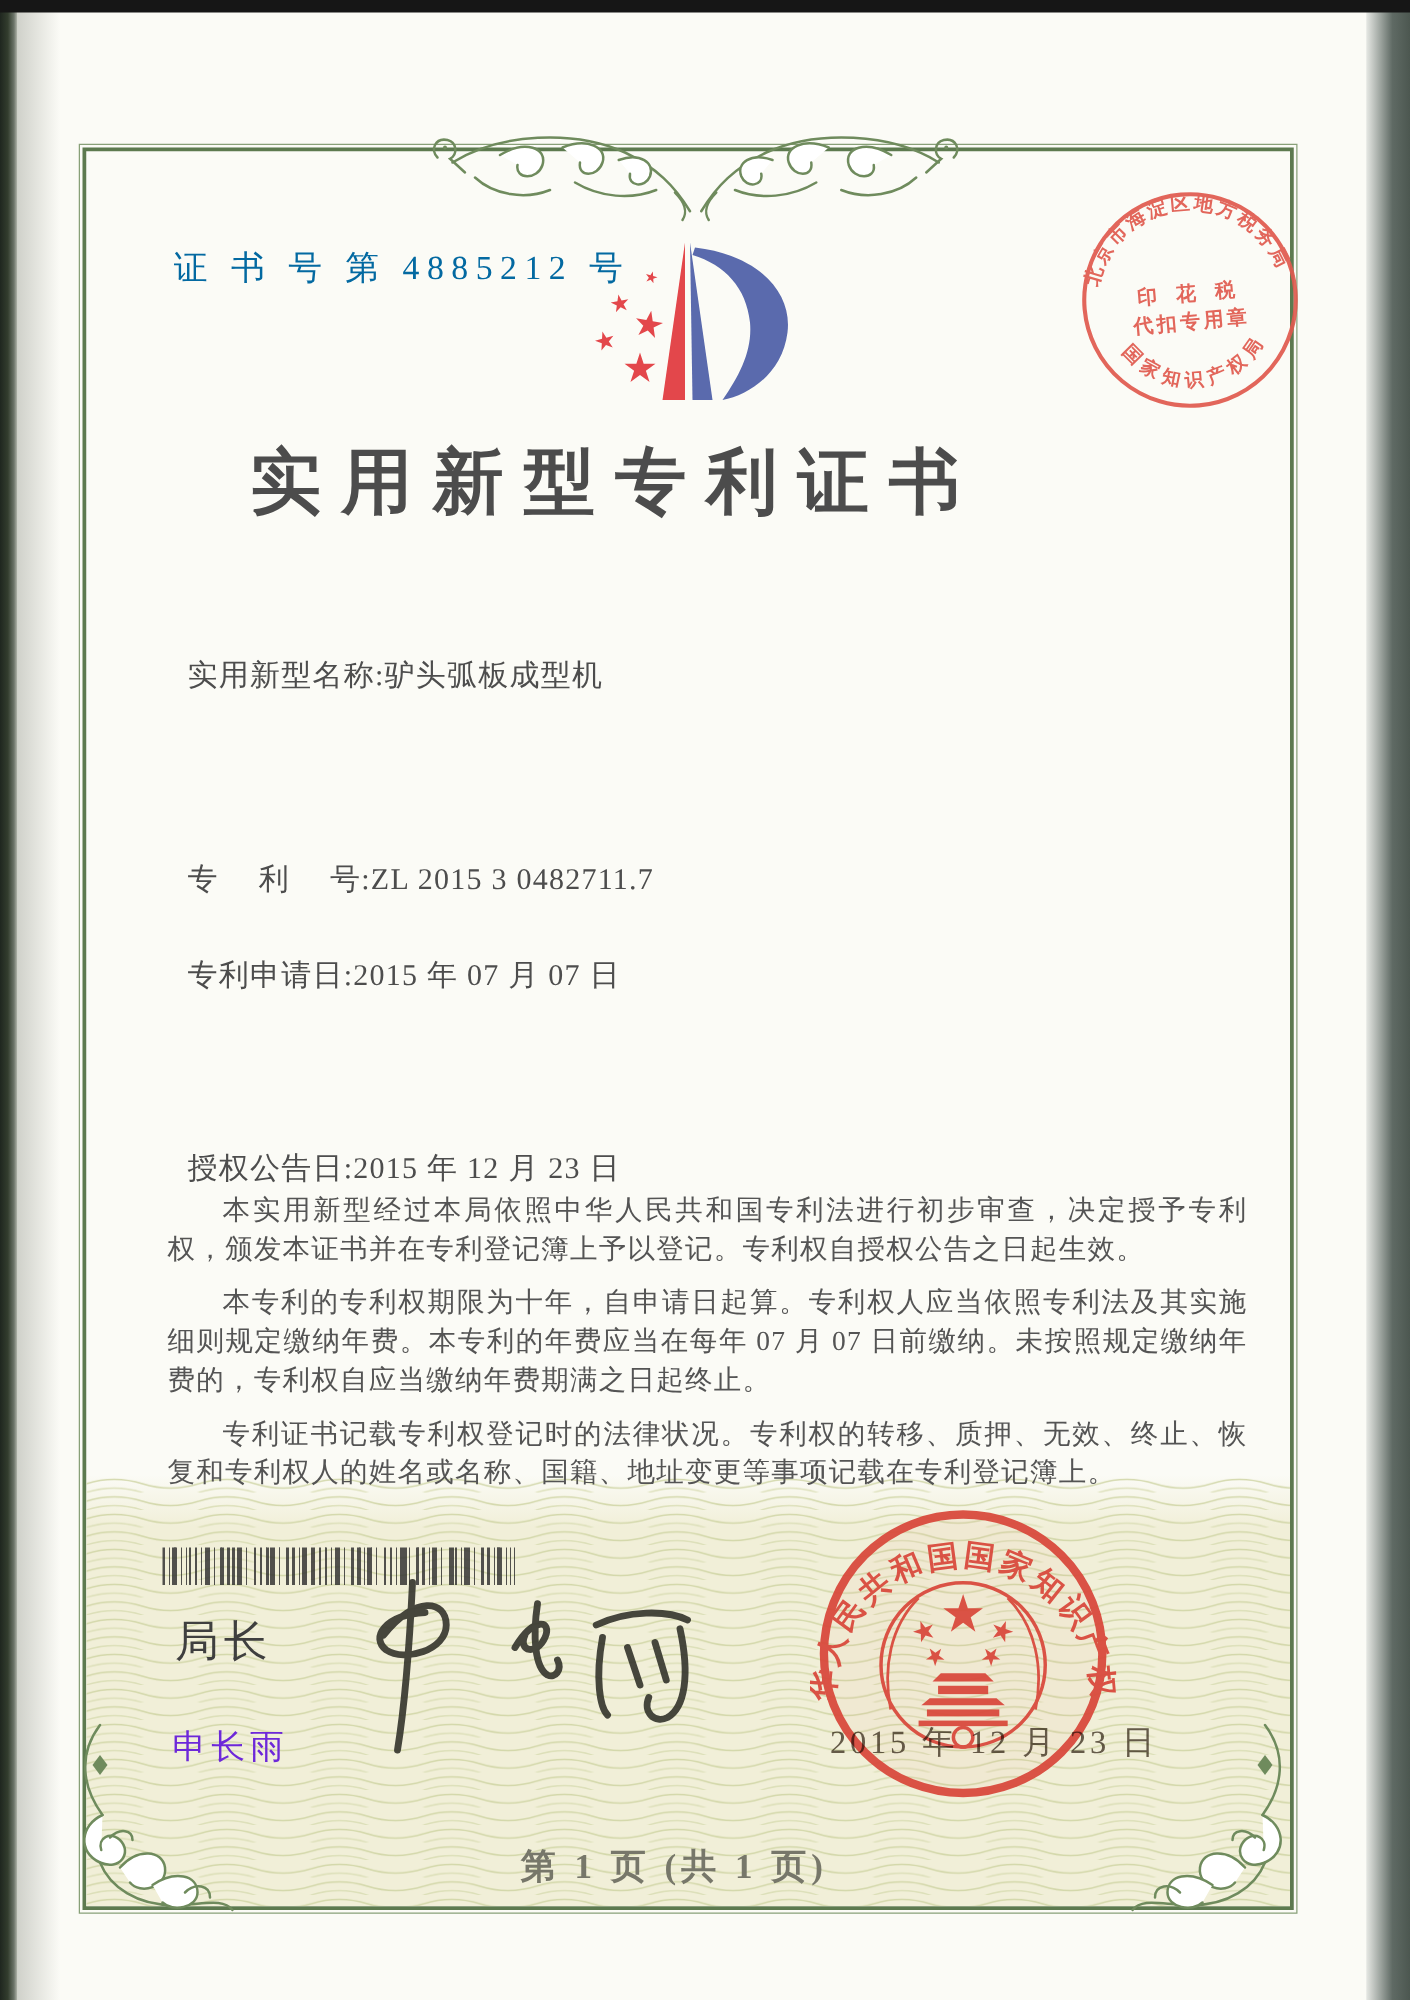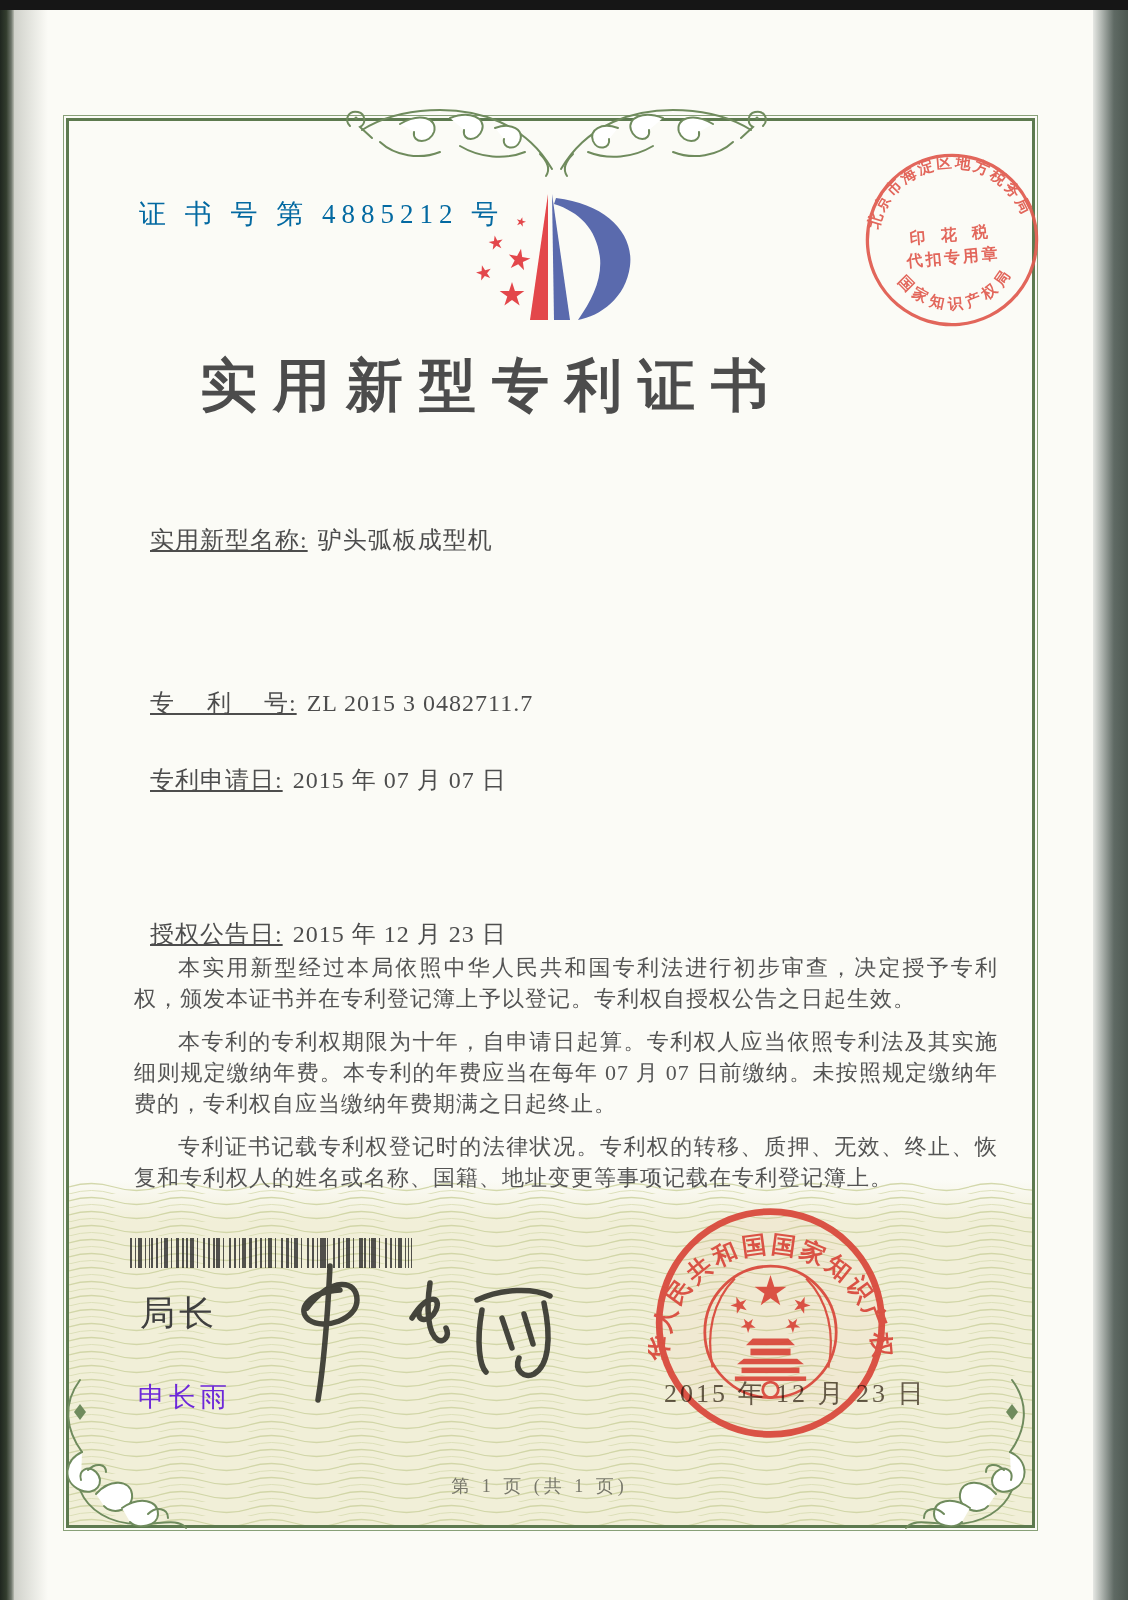--- a/index.html
+++ b/index.html
@@ -16,38 +16,38 @@
              background:linear-gradient(90deg,#e6e8e4 0%,#aeb4af 25%,#5f6a64 60%,#4c5750 100%);z-index:8;}
   
   .frame{position:absolute;left:66px;top:118px;width:969px;height:1410px;box-sizing:border-box;
          border:3px solid #5d7a4f;outline:1px solid #88a078;outline-offset:2px;z-index:2;}
   .wave-area{position:absolute;left:69px;top:1180px;width:963px;height:345px;z-index:2;}
   
   .cert-no{position:absolute;left:98px;top:196px;font-size:27px;letter-spacing:6px;color:#0369a1;z-index:4;margin-left:41px;}
   .title{position:absolute;left:66px;top:348px;width:852px;text-align:center;font-size:57px;font-weight:600;
          letter-spacing:16px;color:#4c4c4c;z-index:4;}
   .frow{position:absolute;left:122px;font-size:24px;color:#4d4d4d;letter-spacing:1px;z-index:4;white-space:pre;}
-  .frow .lbl{margin-right:10px;white-space:pre;text-decoration:underline;}
+  .frow .lbl{white-space:pre;}
   .paras{position:absolute;left:122px;top:940px;width:888px;font-size:22px;line-height:31px;color:#545454;
          text-align:justify;z-index:4;}
   .paras p{margin:12px;text-indent:2em;letter-spacing:1px;}
   .barcode{position:absolute;left:130px;top:1238px;width:282px;height:30px;z-index:4;
      background-image:
        repeating-linear-gradient(90deg,#2e2e2e 0 2px,transparent 2px 5px,#2e2e2e 5px 6px,transparent 6px 8px,
          #2e2e2e 8px 12px,transparent 12px 15px,#2e2e2e 15px 16px,transparent 16px 21px,#2e2e2e 21px 23px,transparent 23px 26px),
        repeating-linear-gradient(90deg,transparent 0 9px,#2e2e2e 9px 11px,transparent 11px 19px,#2e2e2e 19px 20px,transparent 20px 37px);
      opacity:.82;}
   .director-label{position:absolute;left:140px;top:1290px;font-size:35px;letter-spacing:4px;color:#3f3f3f;z-index:4;}
   .director-name{position:absolute;left:138px;top:1379px;font-size:27px;letter-spacing:4px;color:#6d28d9;z-index:4;}
   .signature{position:absolute;left:262px;top:1248px;width:300px;height:160px;z-index:5;}
   .seal{position:absolute;left:648px;top:1198px;width:245px;height:250px;z-index:4;opacity:.93;}
   .seal-date{position:absolute;left:664px;top:1376px;font-size:26px;letter-spacing:3px;color:#6b6156;
              z-index:5;mix-blend-mode:multiply;}
-  .page-footer{position:absolute;left:66px;top:1474px;width:947px;text-align:center;font-size:18px;
-               letter-spacing:4px;color:#77776a;z-index:4;}
+  .page-footer{position:absolute;left:66px;top:1474px;width:947px;text-align:center;font-size:28px;
+               letter-spacing:4px;color:#77776a;z-index:4;font-weight:bold;}
   .logo{position:absolute;left:442px;top:164px;width:212px;height:170px;z-index:4;}
   .tax-stamp{position:absolute;left:858px;top:146px;width:188px;height:188px;z-index:6;opacity:.92;
              transform:rotate(-5deg);}
   .dragon{position:absolute;top:94px;width:215px;height:85px;z-index:3;}
   .dragon.left{left:340px;}
   .dragon.right{left:558px;transform:scaleX(-1);}
   .corner{position:absolute;top:1378px;width:135px;height:158px;z-index:3;}
   .corner.bl{left:52px;}
   .corner.br{left:905px;transform:scaleX(-1);}
 </style>

